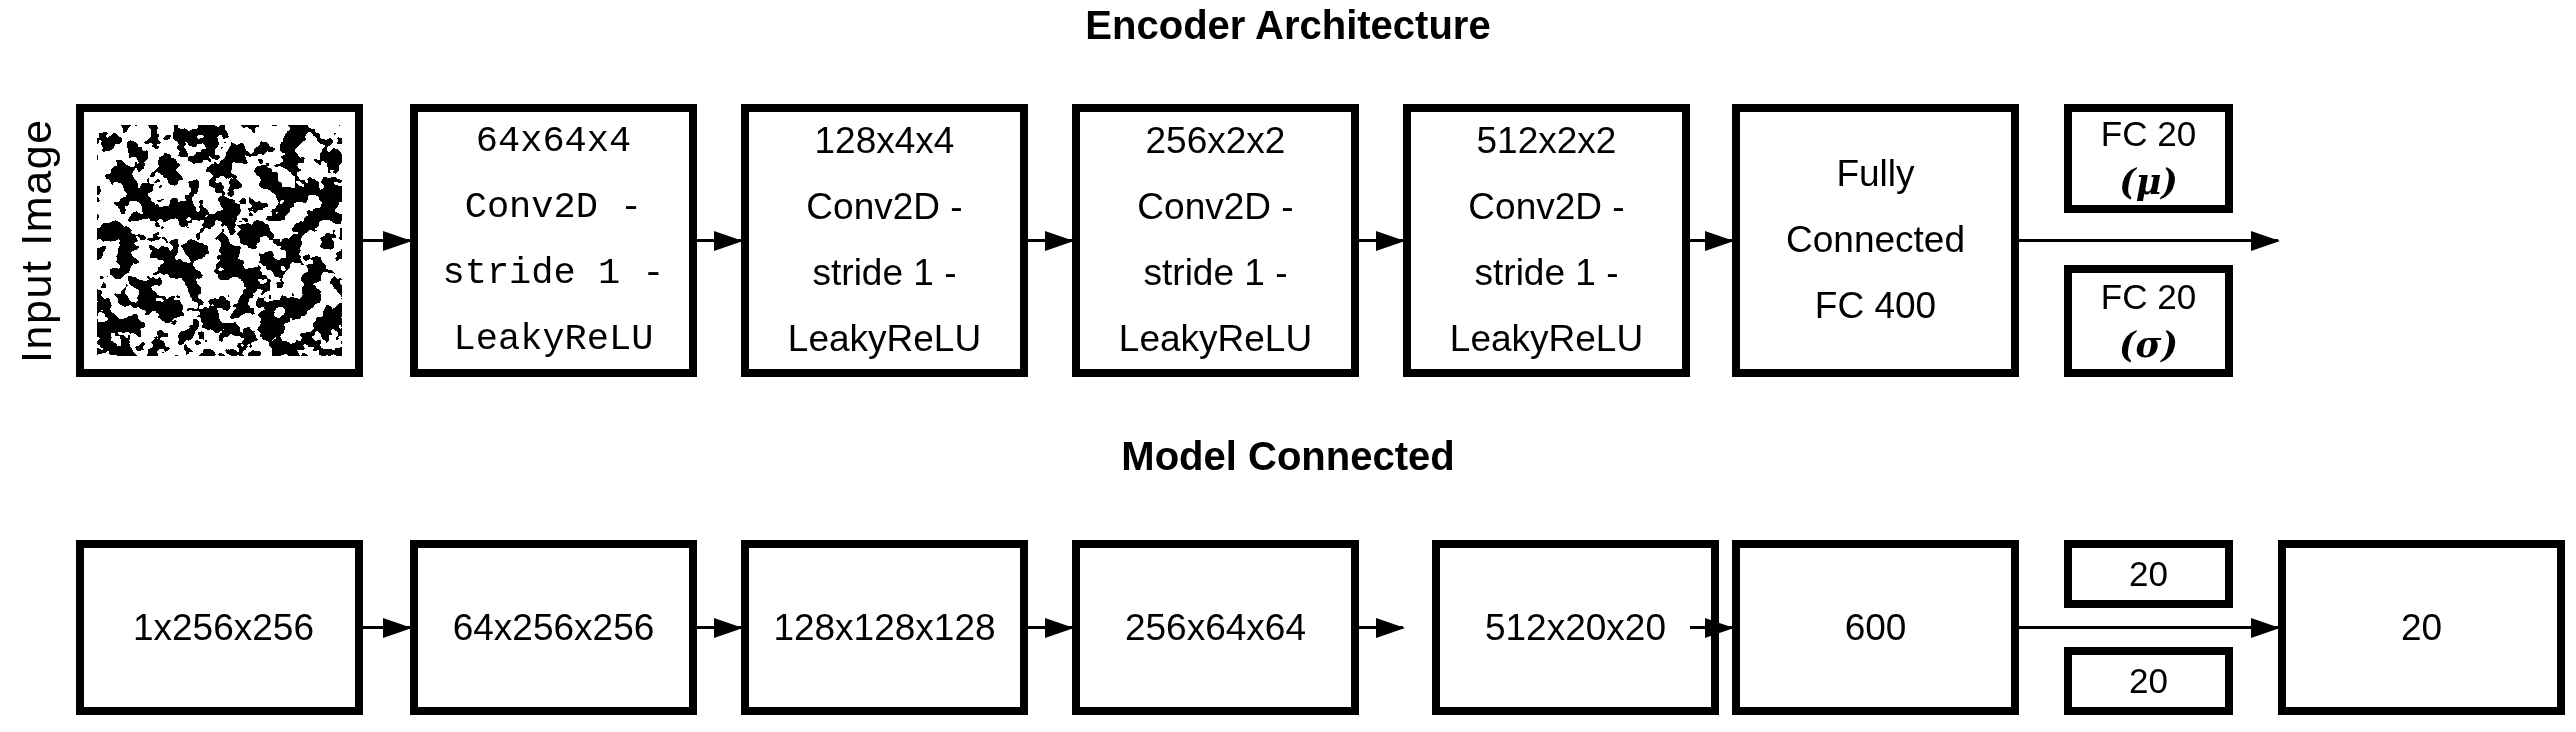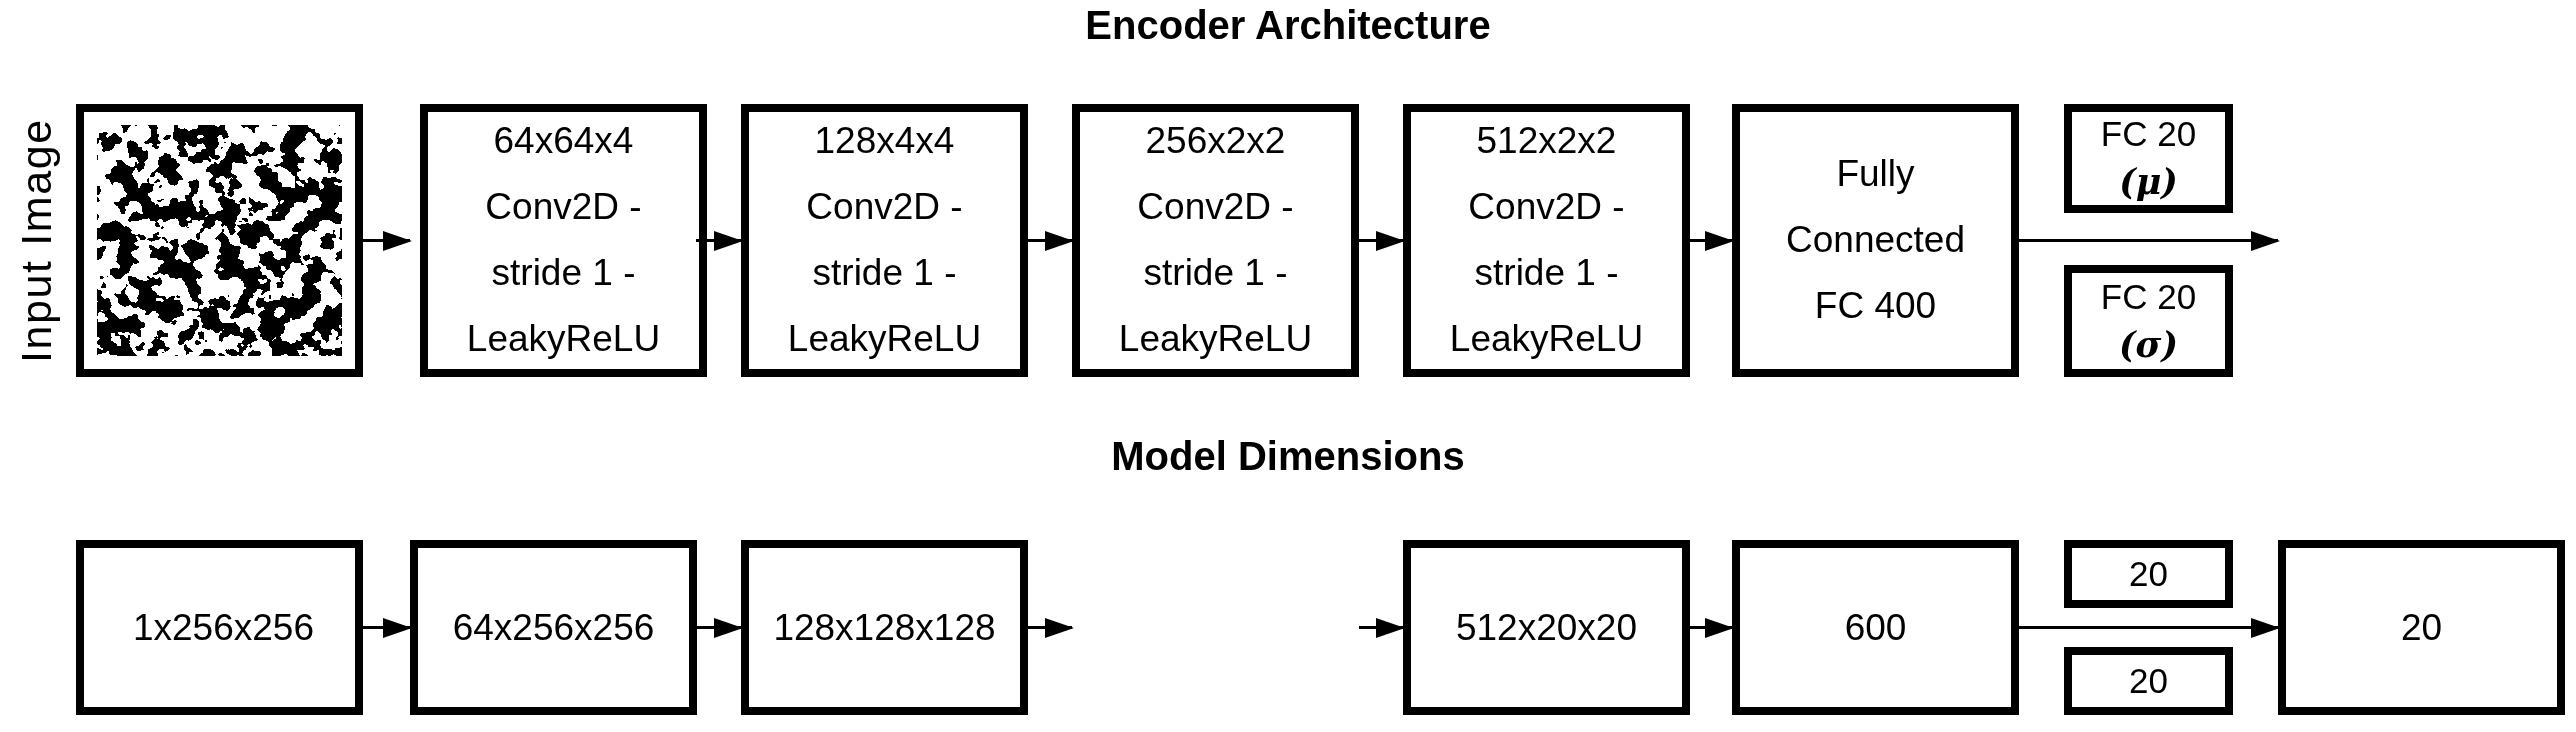--- a/index.html
+++ b/index.html
@@ -66,21 +66,21 @@
   }
   .ar1{top:239px;}
   .ar2{top:626px;}
 </style>
 </head>
 <body>
 
 <div class="canvas">
 
   <div class="title enc">Encoder Architecture</div>
-  <div class="title dim">Model Dimensions</div>
+  <div class="title dim">Model Connected</div>
 
   <div class="vlabel">Input Image</div>
 
   <div class="box row1 w-std imgbox" style="left:76px;">
     <svg class="texture" viewBox="0 0 320 300" preserveAspectRatio="none" xmlns="http://www.w3.org/2000/svg">
       <defs>
         <filter id="grainF" x="0%" y="0%" width="100%" height="100%">
           <feTurbulence type="fractalNoise" baseFrequency="0.036 0.040" numOctaves="3" seed="7" stitchTiles="stitch"></feTurbulence>
           <feColorMatrix type="matrix" values="1 0 0 0 0  1 0 0 0 0  1 0 0 0 0  0 0 0 0 1"></feColorMatrix>
           <feComponentTransfer>
@@ -88,21 +88,21 @@
             <feFuncG type="discrete" tableValues="0 1"></feFuncG>
             <feFuncB type="discrete" tableValues="0 1"></feFuncB>
           </feComponentTransfer>
         </filter>
       </defs>
       <rect width="320" height="300" fill="#000000"></rect>
       <rect width="320" height="300" filter="url(#grainF)"></rect>
     </svg>
   </div>
 
-  <div class="box row1 w-std conv" style="left:420px;">
+  <div class="box row1 w-std conv" style="left:410px;font-family:Liberation Mono, monospace;">
     <div class="line">64x64x4</div>
     <div class="line">Conv2D -</div>
     <div class="line">stride 1 -</div>
     <div class="line">LeakyReLU</div>
   </div>
 
   <div class="box row1 w-std conv" style="left:741px;">
     <div class="line">128x4x4</div>
     <div class="line">Conv2D -</div>
     <div class="line">stride 1 -</div>
@@ -149,21 +149,24 @@
 
   <div class="box row2 w-std" style="left:76px;padding-left:8px;">
     <div class="dimline">1x256x256</div>
   </div>
   <div class="box row2 w-std" style="left:410px;">
     <div class="dimline">64x256x256</div>
   </div>
   <div class="box row2 w-std" style="left:741px;">
     <div class="dimline">128x128x128</div>
   </div>
-  <div class="box row2 w-std" style="left:1403px;">
+  <div class="box row2 w-std" style="left:1072px;">
+    <div class="dimline">256x64x64</div>
+  </div>
+  <div class="box row2 w-std" style="left:1432px;">
     <div class="dimline">512x20x20</div>
   </div>
   <div class="box row2 w-std" style="left:1732px;">
     <div class="dimline">600</div>
   </div>
 
   <div class="box w-sm" style="left:2064px;top:540px;height:68px;">
     <div class="smline">20</div>
   </div>
   <div class="box w-sm" style="left:2064px;top:647px;height:68px;">

